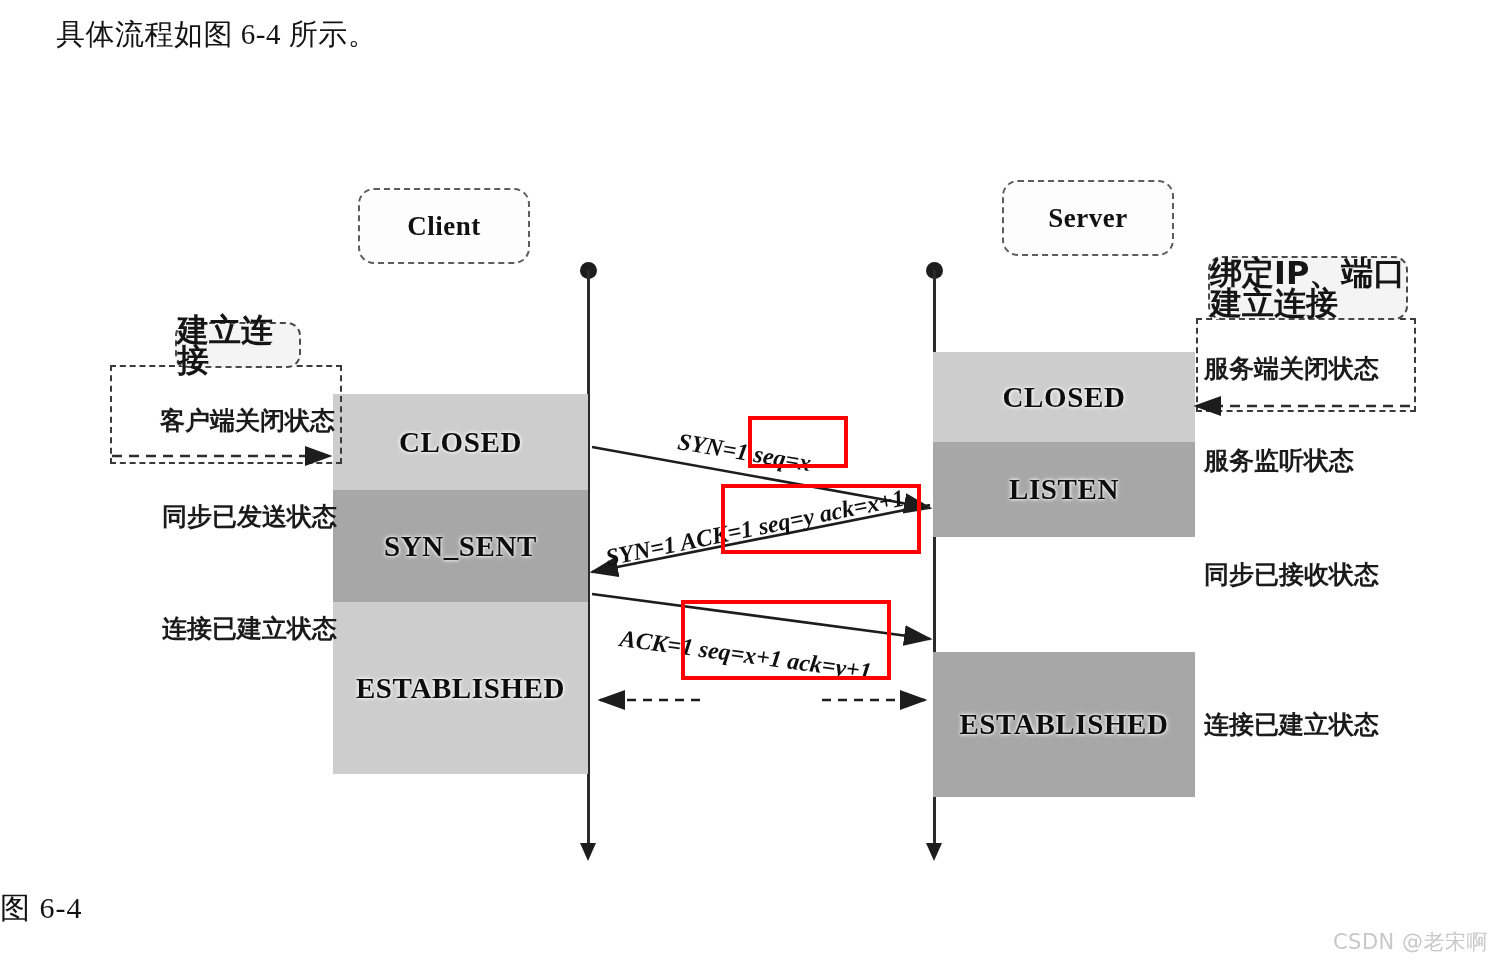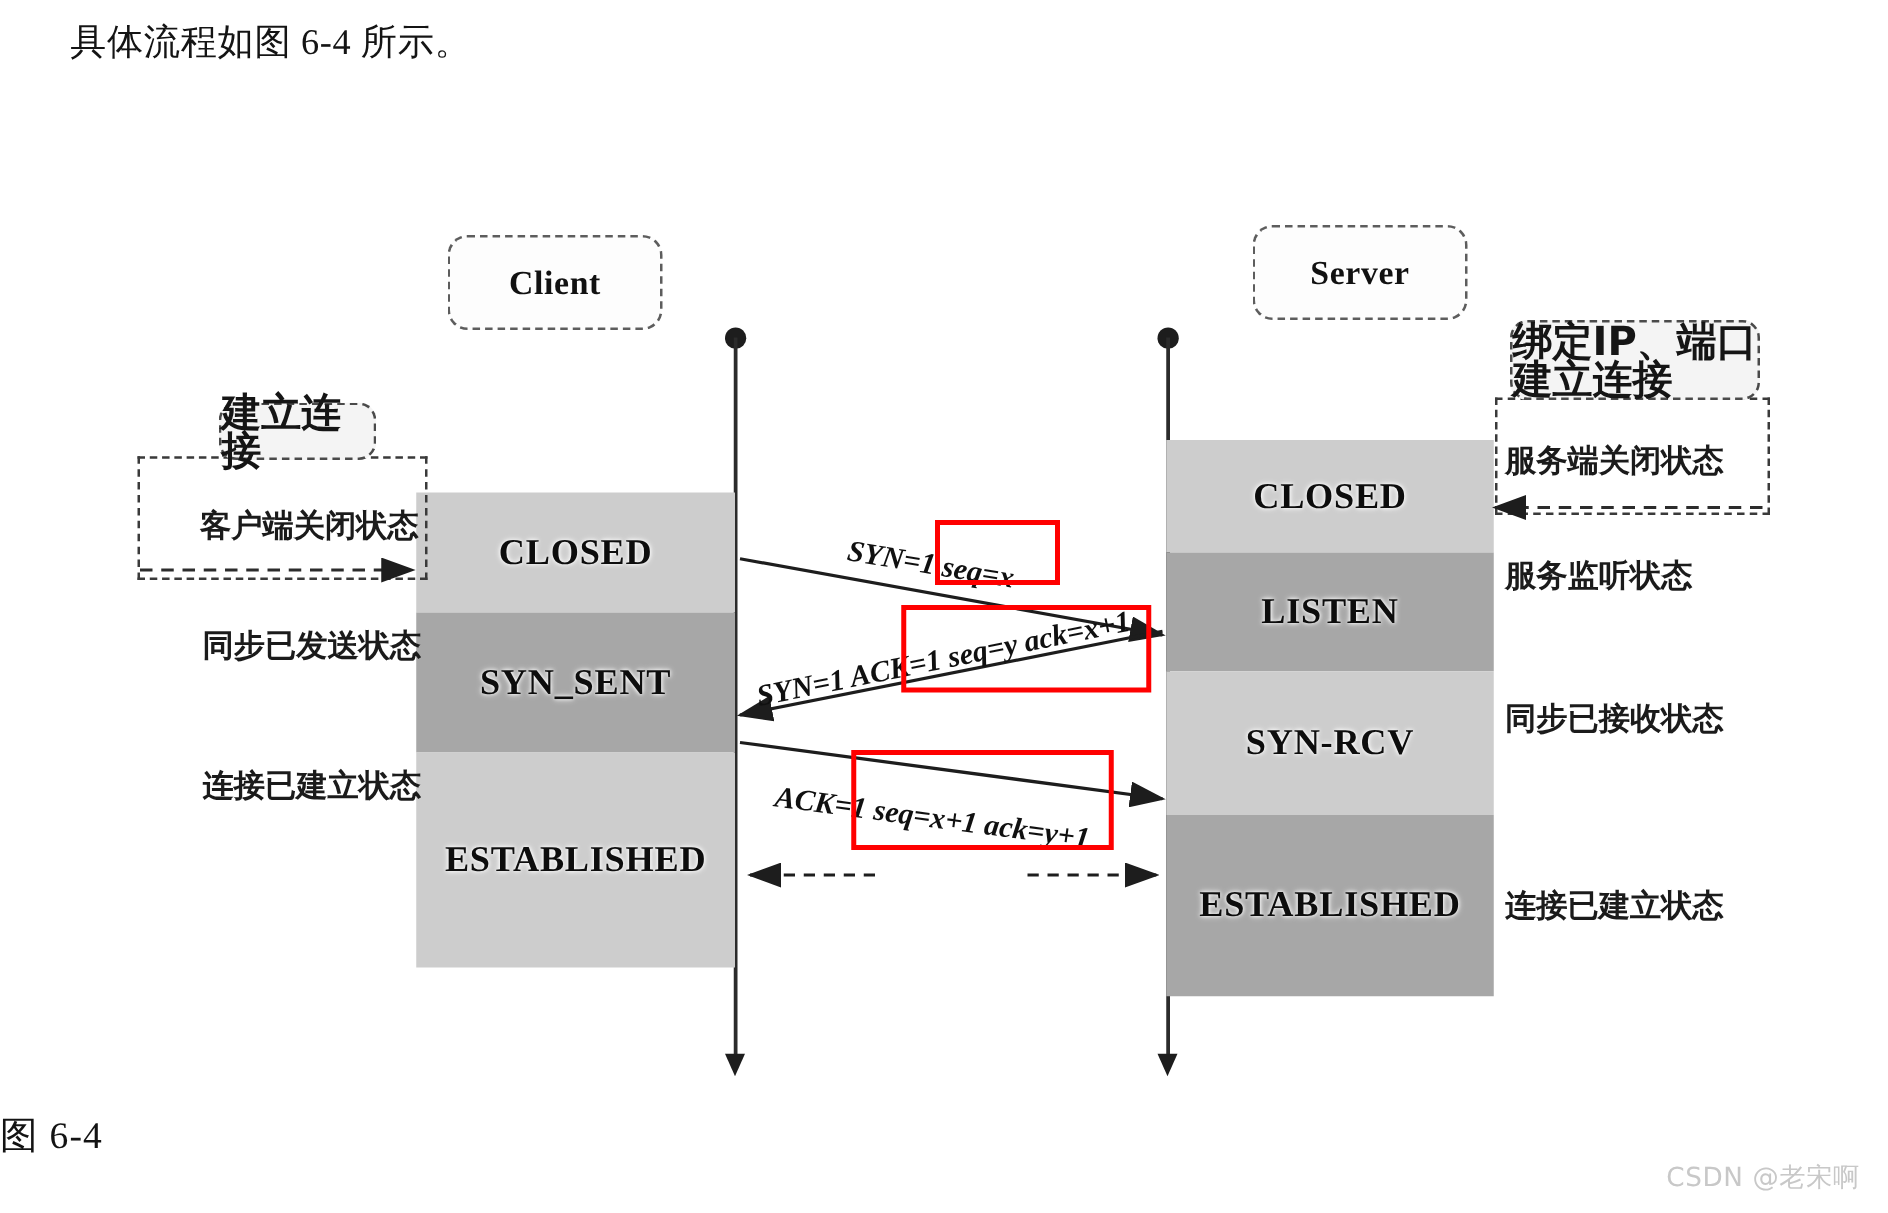--- a/index.html
+++ b/index.html
@@ -116,23 +116,20 @@
   <div class="band light" style="left:333px;top:570px;width:255px;height:172px;">
     <span>ESTABLISHED</span>
   </div>
 
   <div class="band light" style="left:933px;top:320px;width:262px;height:90px;">
     <span>CLOSED</span>
   </div>
   <div class="band dark" style="left:933px;top:410px;width:262px;height:95px;">
     <span>LISTEN</span>
   </div>
-  <div class="band light" style="left:933px;top:505px;width:262px;height:115px;">
-    <span>SYN-RCV</span>
-  </div>
   <div class="band dark" style="left:933px;top:620px;width:262px;height:145px;">
     <span>ESTABLISHED</span>
   </div>
 
   <div class="dashrect" style="left:110px;top:365px;width:228px;height:95px;"></div>
   <div class="notebox" style="left:175px;top:322px;width:122px;height:42px;">
     <span>建立连接</span>
   </div>
 
   <div class="dashrect" style="left:1196px;top:318px;width:216px;height:90px;"></div>

